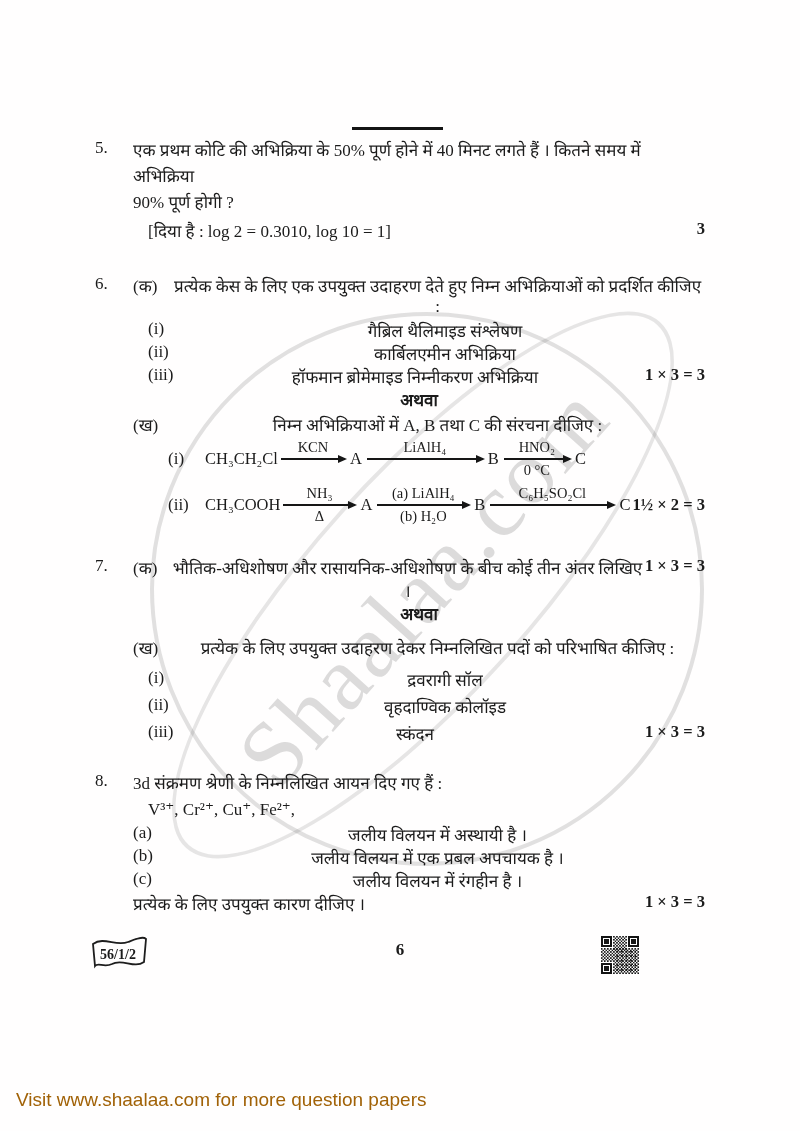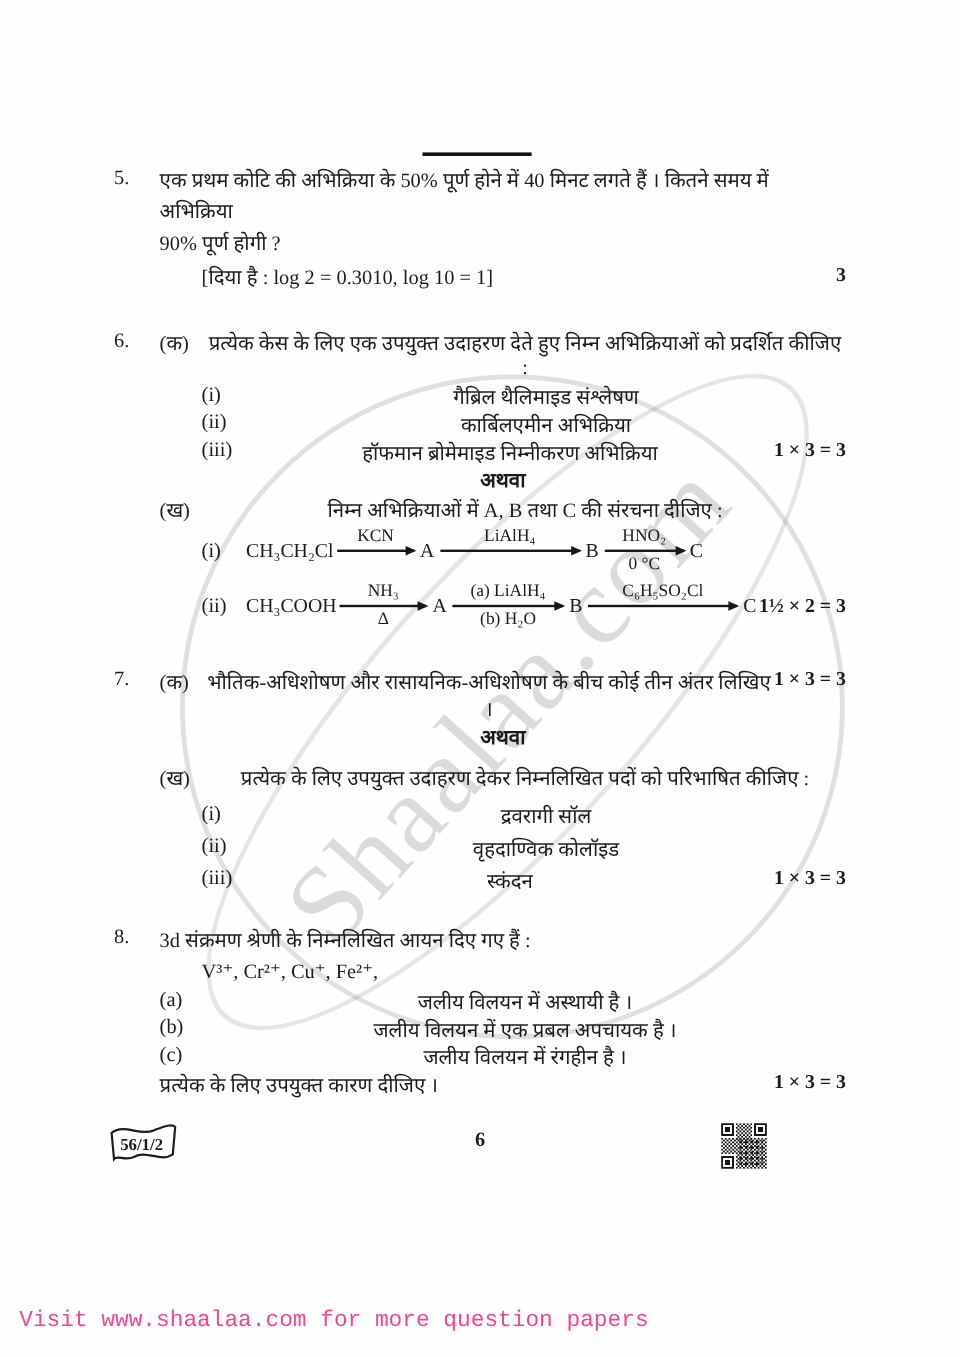--- a/index.html
+++ b/index.html
@@ -32,21 +32,21 @@
   p{margin:0;line-height:26px;}
   .q{display:flex;}
   .qnum{width:38px;flex:none;}
   .qbody{flex:1;min-width:0;}
   .row{display:flex;justify-content:space-between;align-items:flex-start;}
   .sub{display:flex;margin-top:0;}
   .sublabel{width:37px;flex:none;}
   .subtext{flex:1;text-align:center;}
   .marks{font-weight:bold;white-space:nowrap;font-size:16.5px;}
   .or{text-align:center;font-weight:bold;line-height:26px;}
-  .indent35{margin-left:35px;}
+  .indent35{margin-left:15px;}
   
   .rxnline{display:flex;align-items:center;justify-content:space-between;margin-top:2px;}
   .rxn{display:flex;align-items:center;padding-left:35px;flex:1;min-width:0;}
   .rxn .sublabel{align-self:center;}
   .fml{font-size:16.5px;white-space:nowrap;}
   .prod{font-size:16.5px;margin:0 2px;}
   .step{display:inline-flex;flex-direction:column;align-items:center;justify-content:center;margin:0 3px;font-size:14.5px;}
   .step .lbl{line-height:19px;min-height:19px;padding:0 3px;white-space:nowrap;}
   .shaft{position:relative;align-self:stretch;height:2px;background:#161616;min-width:var(--w,70px);margin:1px 0;}
   .shaft::after{
@@ -70,22 +70,22 @@
     position:absolute;inset:0;display:flex;align-items:center;justify-content:center;
     font-weight:bold;font-size:14px;padding-top:2px;
   }
   .pagenum{
     position:absolute;left:0;right:0;top:940px;text-align:center;
     font-weight:bold;font-size:17px;z-index:1;
   }
   .qr{position:absolute;left:601px;top:936px;width:38px;height:38px;z-index:1;}
   .footer{
     position:absolute;left:16px;top:1089px;z-index:1;
-    font-family:Liberation Mono, monospace;
-    font-size:19px;color:#ec4899;
+    font-family:Liberation Sans, sans-serif;
+    font-size:19px;color:#a16207;
   }
 </style>
 </head>
 <body>
 
 <div class="sheet">
 
   <div class="wm">
     <div class="wm-circle"></div>
     <div class="wm-rot">

